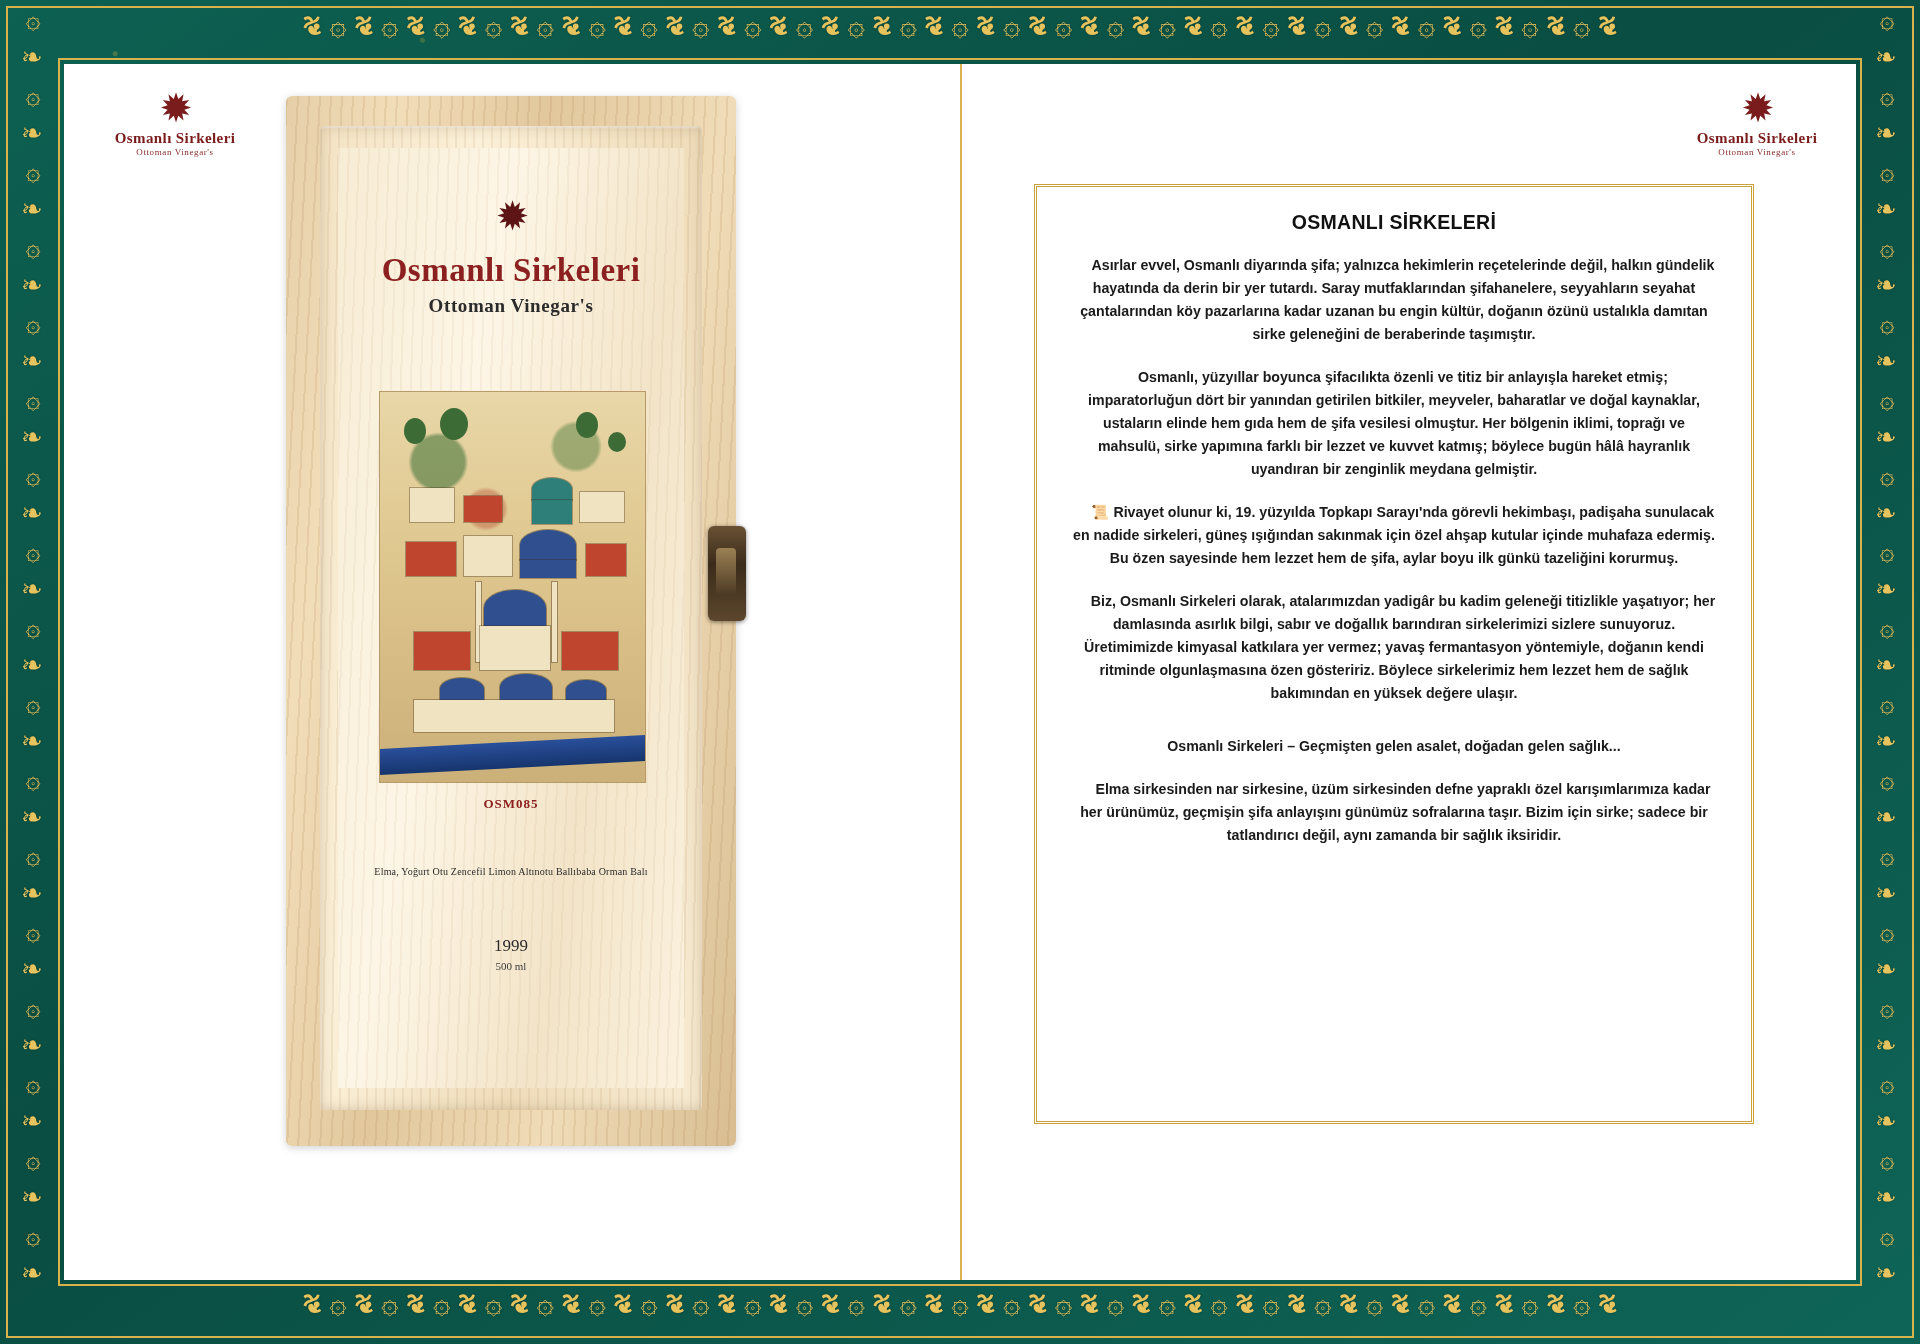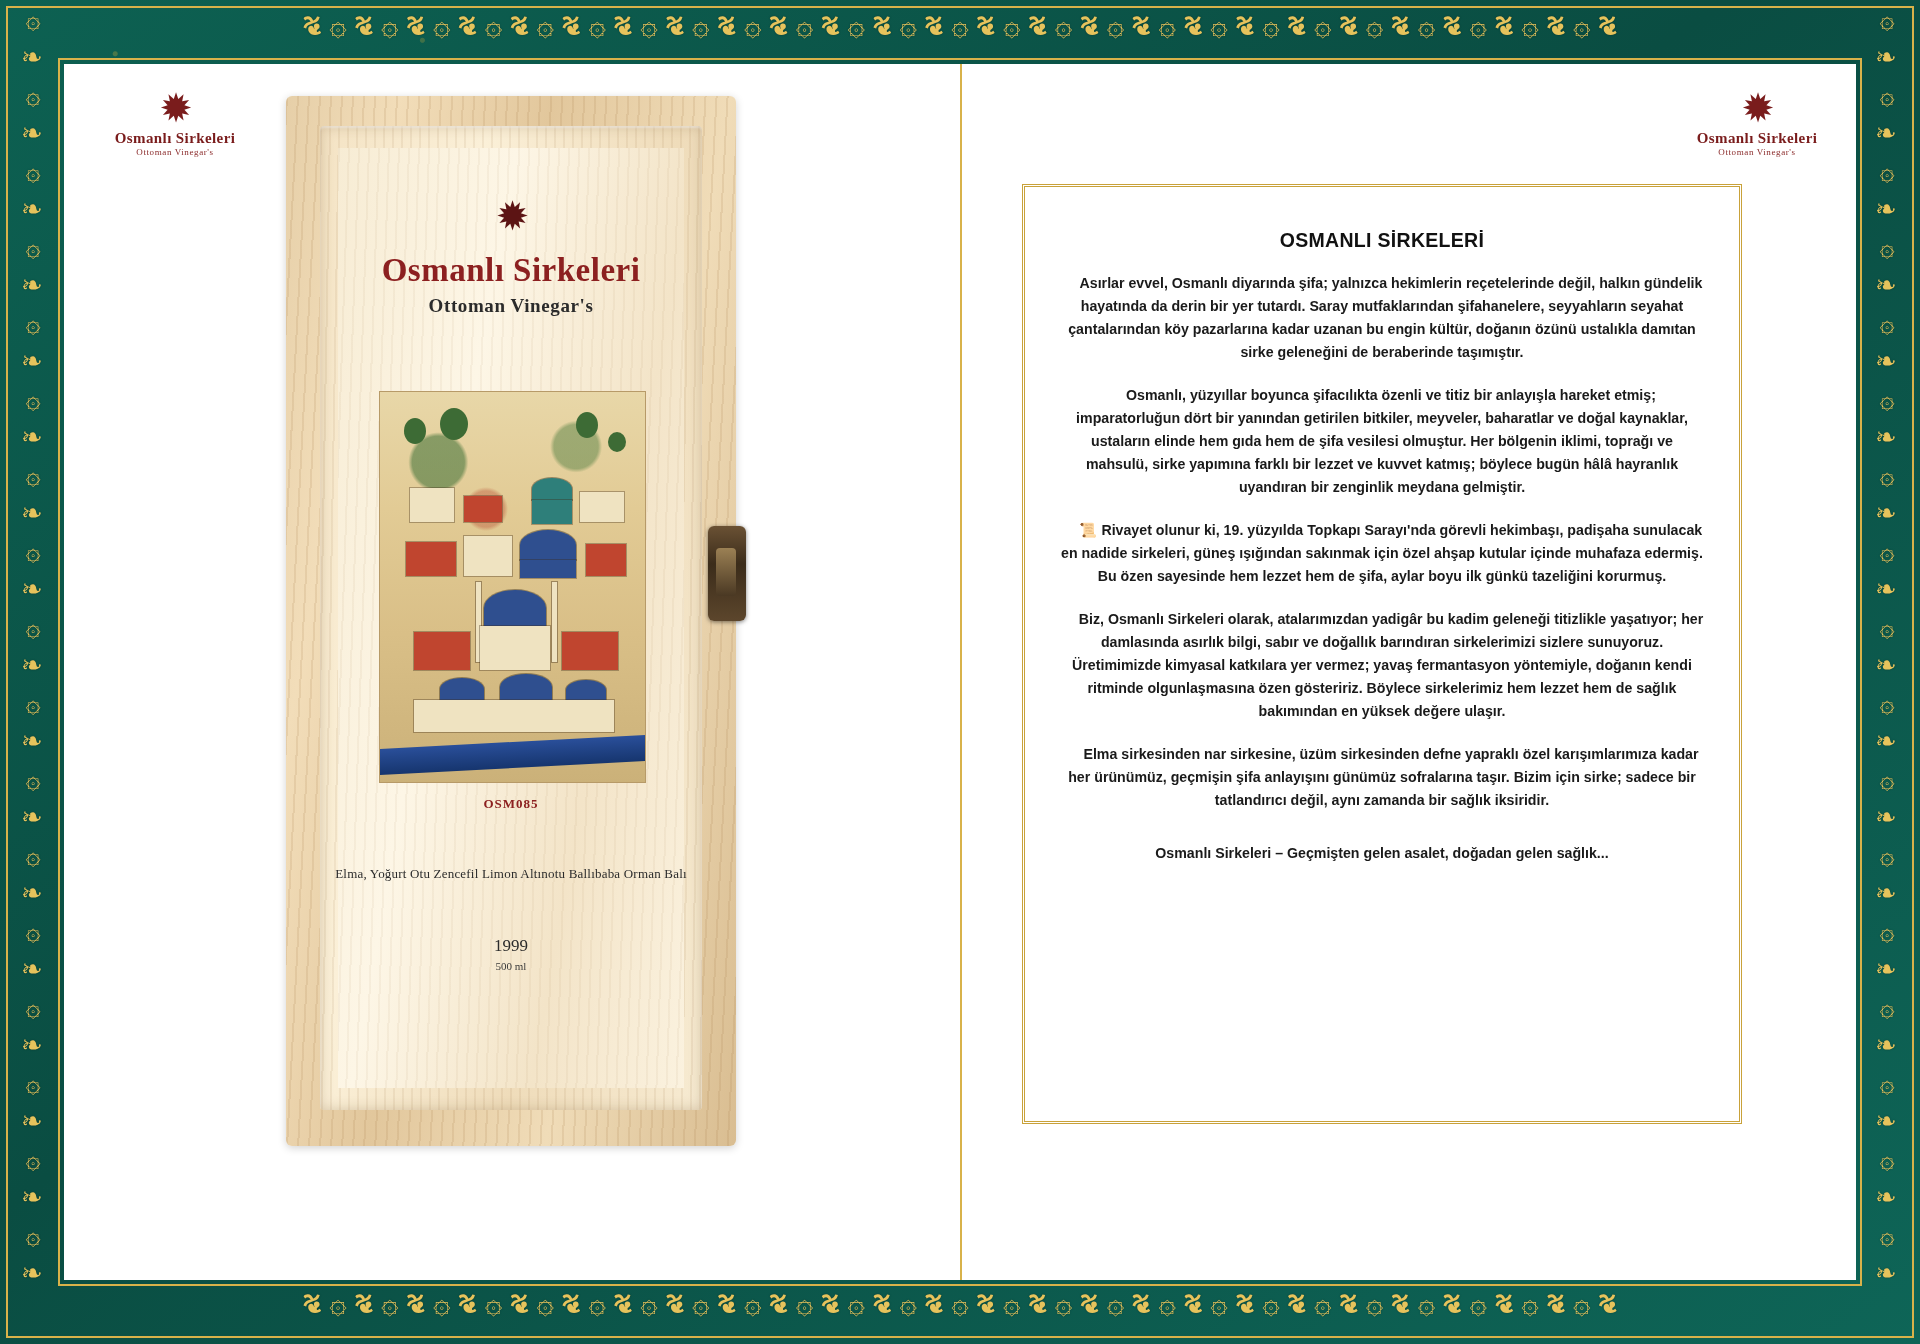--- a/index.html
+++ b/index.html
@@ -262,21 +262,21 @@
     font-family: "Liberation Serif", serif;
     font-size: 34px;
     font-weight: 700;
     color: #1d1d1d;
   }
   .box-ingredients {
     position: absolute;
     top: 770px; left: 20px; right: 20px;
     text-align: center;
     font-family: "Liberation Serif", serif;
-    font-size: 13px;
+    font-size: 10px;
     color: #2b2b2b;
     letter-spacing: 0.2px;
   }
   .box-type {
     position: absolute;
     top: 793px; left: 0; right: 0;
     text-align: center;
     font-family: "Liberation Serif", serif;
     font-size: 31px;
     font-weight: 700;
@@ -296,26 +296,26 @@
     text-align: center;
     font-family: "Liberation Serif", serif;
     font-size: 11px;
     color: #3a3a3a;
   }
 
   
   .text-panel {
     position: absolute;
     top: 120px;
-    left: 60px;
+    left: 72px;
     width: 720px;
     height: 940px;
     border: 3px double #c9a23a;
     box-sizing: border-box;
-    padding: 42px 34px 20px 34px;
+    padding: 24px 34px 20px 34px;
     background: #ffffff;
     overflow: hidden;
   }
   .panel-title {
     text-align: center;
     font-size: 19.5px;
     font-weight: 700;
     color: #111111;
     letter-spacing: 0.3px;
   }
@@ -498,20 +498,20 @@
         <div class="brand-sub">Ottoman Vinegar's</div>
       </div>
 
       <div class="text-panel">
         <div class="panel-title">OSMANLI SİRKELERİ</div>
 
         <p class="panel-par">Asırlar evvel, Osmanlı diyarında şifa; yalnızca hekimlerin reçetelerinde değil, halkın gündelik hayatında da derin bir yer tutardı. Saray mutfaklarından şifahanelere, seyyahların seyahat çantalarından köy pazarlarına kadar uzanan bu engin kültür, doğanın özünü ustalıkla damıtan sirke geleneğini de beraberinde taşımıştır.</p>
         <p class="panel-par">Osmanlı, yüzyıllar boyunca şifacılıkta özenli ve titiz bir anlayışla hareket etmiş; imparatorluğun dört bir yanından getirilen bitkiler, meyveler, baharatlar ve doğal kaynaklar, ustaların elinde hem gıda hem de şifa vesilesi olmuştur. Her bölgenin iklimi, toprağı ve mahsulü, sirke yapımına farklı bir lezzet ve kuvvet katmış; böylece bugün hâlâ hayranlık uyandıran bir zenginlik meydana gelmiştir.</p>
         <p class="panel-par">📜 Rivayet olunur ki, 19. yüzyılda Topkapı Sarayı'nda görevli hekimbaşı, padişaha sunulacak en nadide sirkeleri, güneş ışığından sakınmak için özel ahşap kutular içinde muhafaza edermiş. Bu özen sayesinde hem lezzet hem de şifa, aylar boyu ilk günkü tazeliğini korurmuş.</p>
         <p class="panel-par">Biz, Osmanlı Sirkeleri olarak, atalarımızdan yadigâr bu kadim geleneği titizlikle yaşatıyor; her damlasında asırlık bilgi, sabır ve doğallık barındıran sirkelerimizi sizlere sunuyoruz. Üretimimizde kimyasal katkılara yer vermez; yavaş fermantasyon yöntemiyle, doğanın kendi ritminde olgunlaşmasına özen gösteririz. Böylece sirkelerimiz hem lezzet hem de sağlık bakımından en yüksek değere ulaşır.</p>
+        <p class="panel-par closing">Osmanlı Sirkeleri – Geçmişten gelen asalet, doğadan gelen sağlık...</p>
+
         <p class="panel-par">Elma sirkesinden nar sirkesine, üzüm sirkesinden defne yapraklı özel karışımlarımıza kadar her ürünümüz, geçmişin şifa anlayışını günümüz sofralarına taşır. Bizim için sirke; sadece bir tatlandırıcı değil, aynı zamanda bir sağlık iksiridir.</p>
-
-        <p class="panel-par closing">Osmanlı Sirkeleri – Geçmişten gelen asalet, doğadan gelen sağlık...</p>
       </div>
     </div>
 
   </div>
 </div>
 
 </body></html>

